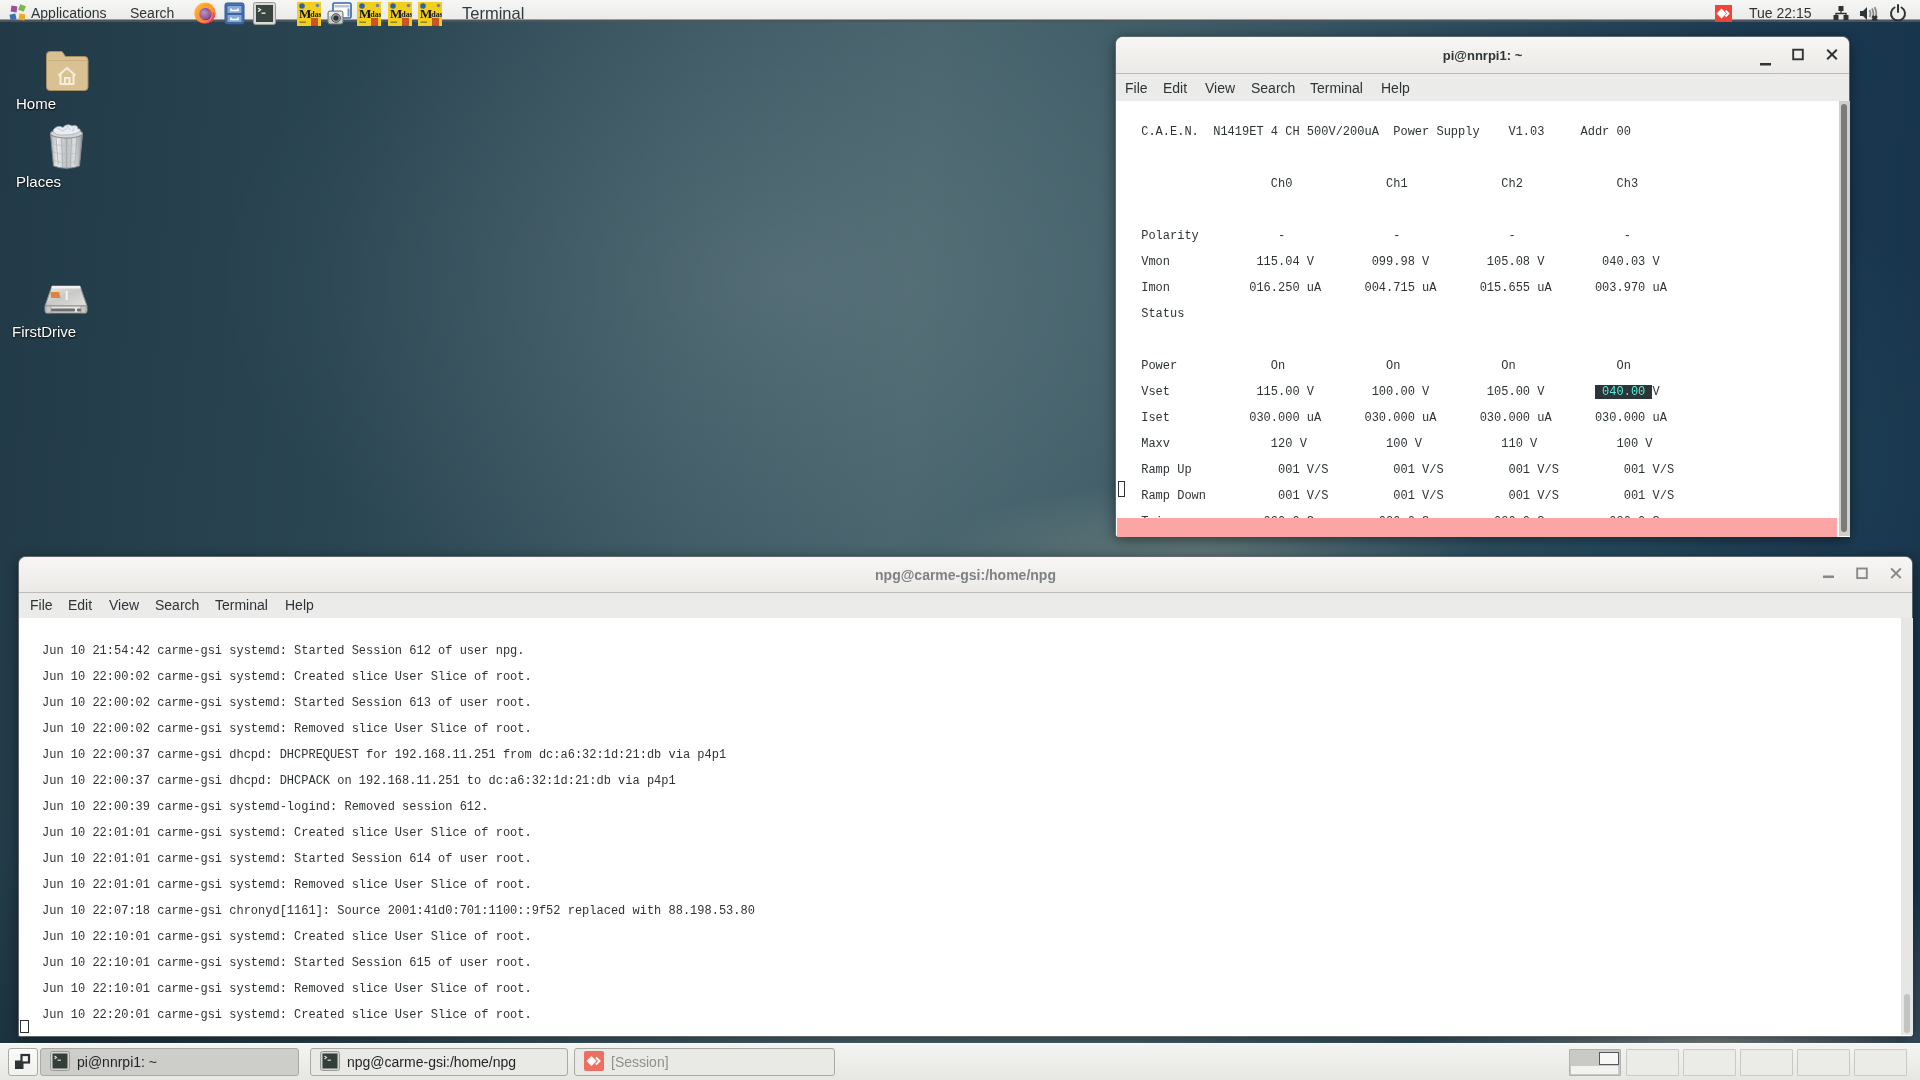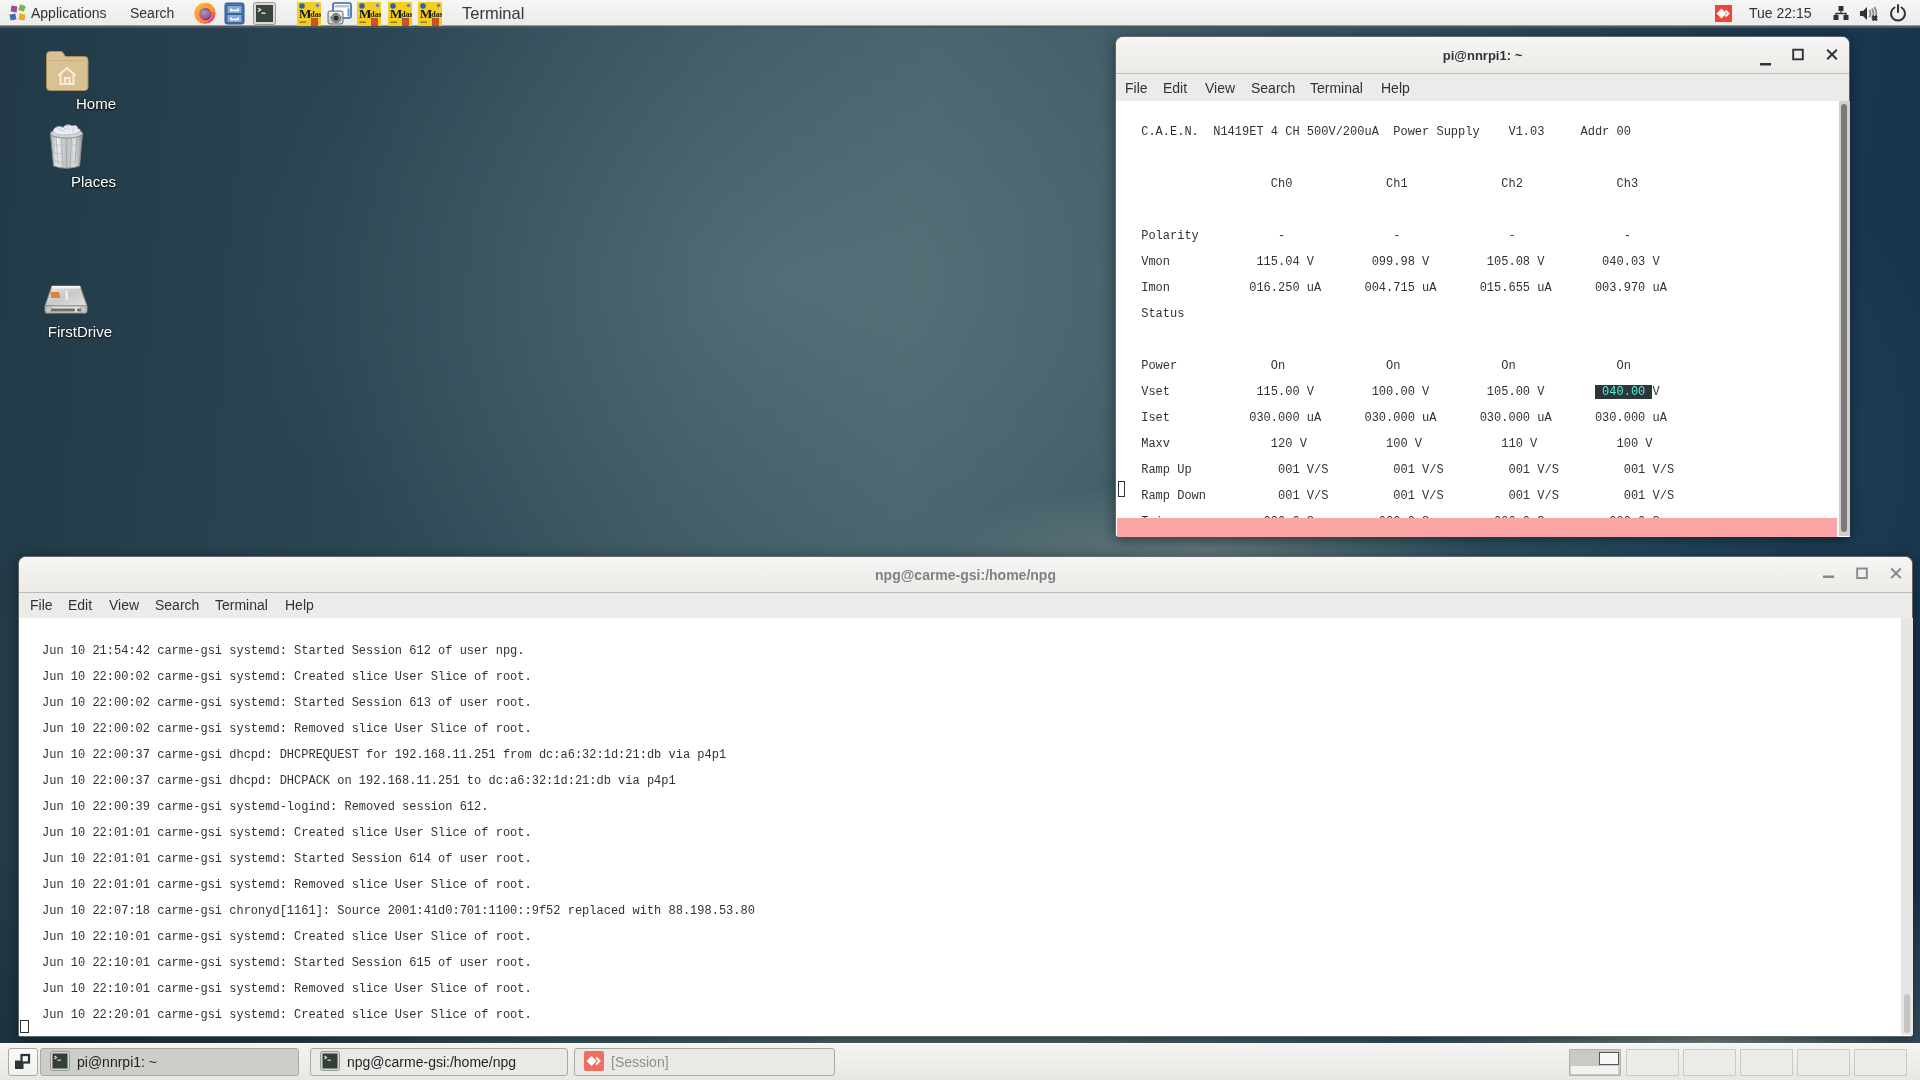--- a/index.html
+++ b/index.html
@@ -9,27 +9,27 @@
       radial-gradient(ellipse 820px 500px at 41% 26%, rgba(255,255,255,.10), rgba(255,255,255,0) 70%),
       radial-gradient(ellipse 700px 420px at 0% 108%, rgba(8,20,30,.40), rgba(8,20,30,0) 75%),
       radial-gradient(ellipse 600px 400px at 83% 42%, rgba(52,105,110,.30), rgba(52,105,110,0) 72%),
       radial-gradient(ellipse 700px 300px at 60% 100%, rgba(110,125,120,.25), rgba(110,125,120,0) 75%),
       radial-gradient(ellipse 380px 95px at 63% 51%, rgba(152,160,146,.40), rgba(152,160,146,0) 72%),
       linear-gradient(94deg, #223a48 0%, #2a4552 18%, #3d5964 36%, #46626b 47%, #3e5c67 60%, #2b4a5d 75%, #1c3a52 88%, #17334c 100%);
   }
   .abs{position:absolute}
   body{transform:translateZ(0)}
   
-  #panel{position:absolute;left:0;top:0;width:1920px;height:25px;
+  #panel{position:absolute;left:0;top:0;width:1920px;height:19px;
     background:linear-gradient(#f6f6f4,#ebebe9);
     box-shadow:0 1px 0 #9b9b97, 0 3px 0 #515456;
     font-size:14px;color:#2d3436;}
   #panel .txt{position:absolute;top:5px}
   
-  .dlabel{position:absolute;color:#fff;font-size:15px;text-align:right;
+  .dlabel{position:absolute;color:#fff;font-size:15px;text-align:left;
     text-shadow:0 1px 2px rgba(0,0,0,.85), 0 0 2px rgba(0,0,0,.5)}
   
   .win{position:absolute;background:#fff;border:1px solid rgba(35,45,50,.72);
     border-radius:8px 8px 2px 2px; box-shadow:0 3px 14px rgba(0,0,0,.45)}
   .titlebar{position:absolute;left:0;right:0;top:0;
     background:linear-gradient(#f7f6f4,#eceae7);
     border-bottom:1px solid #bcbbb7;border-radius:7px 7px 0 0;
     font-weight:bold;font-size:13.5px;color:#2e3436;text-align:center}
   .menubar{position:absolute;left:0;right:0;background:#ebebe9;
     font-size:14px;color:#2e3436}

